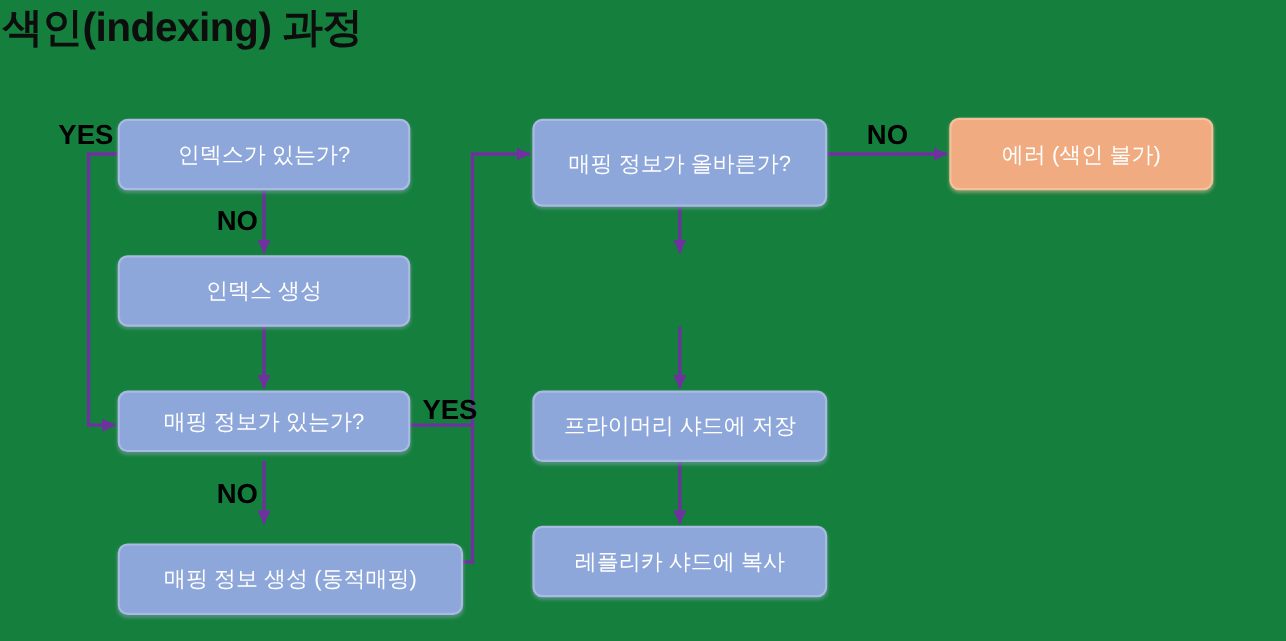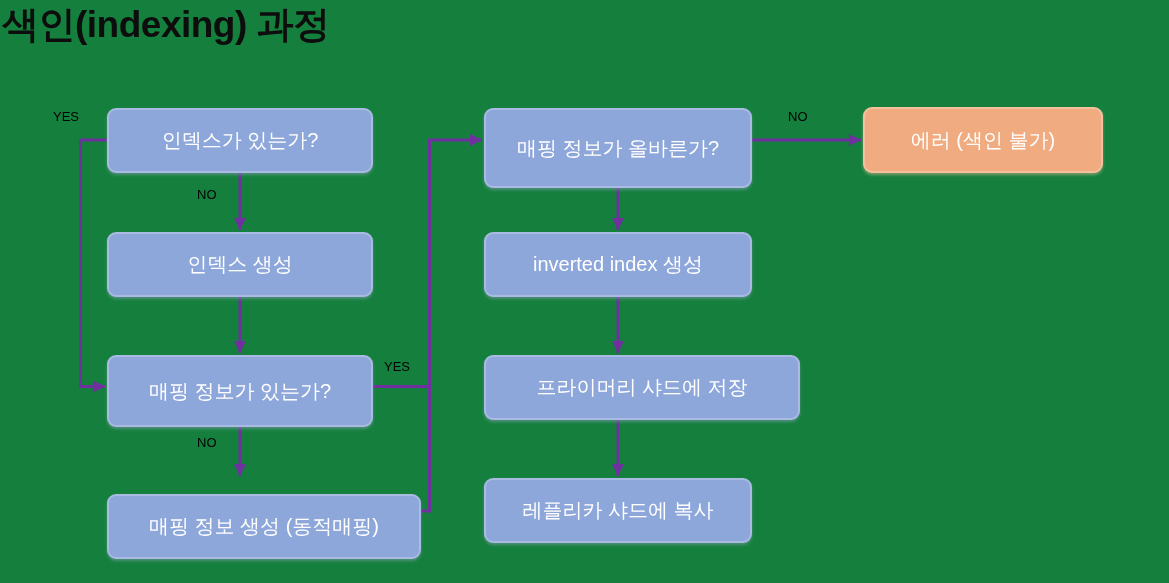--- a/index.html
+++ b/index.html
@@ -55,33 +55,33 @@
     white-space: nowrap;
     box-shadow: 0 2px 3px rgba(150, 163, 200, 0.45);
   }
   .node.error {
     background: var(--error-fill, #F0AC80);
     border-color: var(--error-border, #F4C09E);
     box-shadow: 0 2px 3px rgba(224, 186, 152, 0.5);
   }
   .edge-label {
     position: absolute;
-    font-size: 13px;
-    font-weight: 400;
+    font-size: 25px;
+    font-weight: 700;
     color: var(--label-text, #000000);
     white-space: nowrap;
   }
   
   #n-has-index      { left:107px; top:108px; width:266px; height:65px; }
   #n-create-index   { left:107px; top:232px; width:266px; height:65px; }
-  #n-has-mapping    { left:107px; top:355px; width:266px; height:72px; }
+  #n-has-mapping    { left:107px; top:355px; width:266px; height:56px; }
   #n-create-mapping { left:107px; top:458px; width:314px; height:65px;margin-top:36px; }
   #n-mapping-valid  { left:484px; top:108px; width:268px; height:80px; }
   #n-inverted-index { left:484px; top:232px; width:268px; height:65px; }
-  #n-primary-shard  { left:484px; top:355px; width:316px; height:65px; }
+  #n-primary-shard  { left:484px; top:355px; width:268px; height:65px; }
   #n-replica-shard  { left:484px; top:478px; width:268px; height:65px; }
   #n-error          { left:863px; top:107px; width:240px; height:66px; }
   
   #l-yes-top     { left:53px;  top:109px; }
   #l-no-index    { left:197px; top:187px; }
   #l-no-mapping  { left:197px; top:435px; }
   #l-yes-mapping { left:384px; top:359px; }
   #l-no-valid    { left:788px; top:109px; }
 </style>
 </head>
@@ -118,23 +118,20 @@
   </div>
   <div class="node" id="n-has-mapping">
     <span>매핑 정보가 있는가?</span>
   </div>
   <div class="node" id="n-create-mapping">
     <span>매핑 정보 생성 (동적매핑)</span>
   </div>
   <div class="node" id="n-mapping-valid">
     <span>매핑 정보가 올바른가?</span>
   </div>
-  <div class="node" id="n-inverted-index">
-    <span>inverted index 생성</span>
-  </div>
   <div class="node" id="n-primary-shard">
     <span>프라이머리 샤드에 저장</span>
   </div>
   <div class="node" id="n-replica-shard">
     <span>레플리카 샤드에 복사</span>
   </div>
   <div class="node error" id="n-error">
     <span>에러 (색인 불가)</span>
   </div>
 

